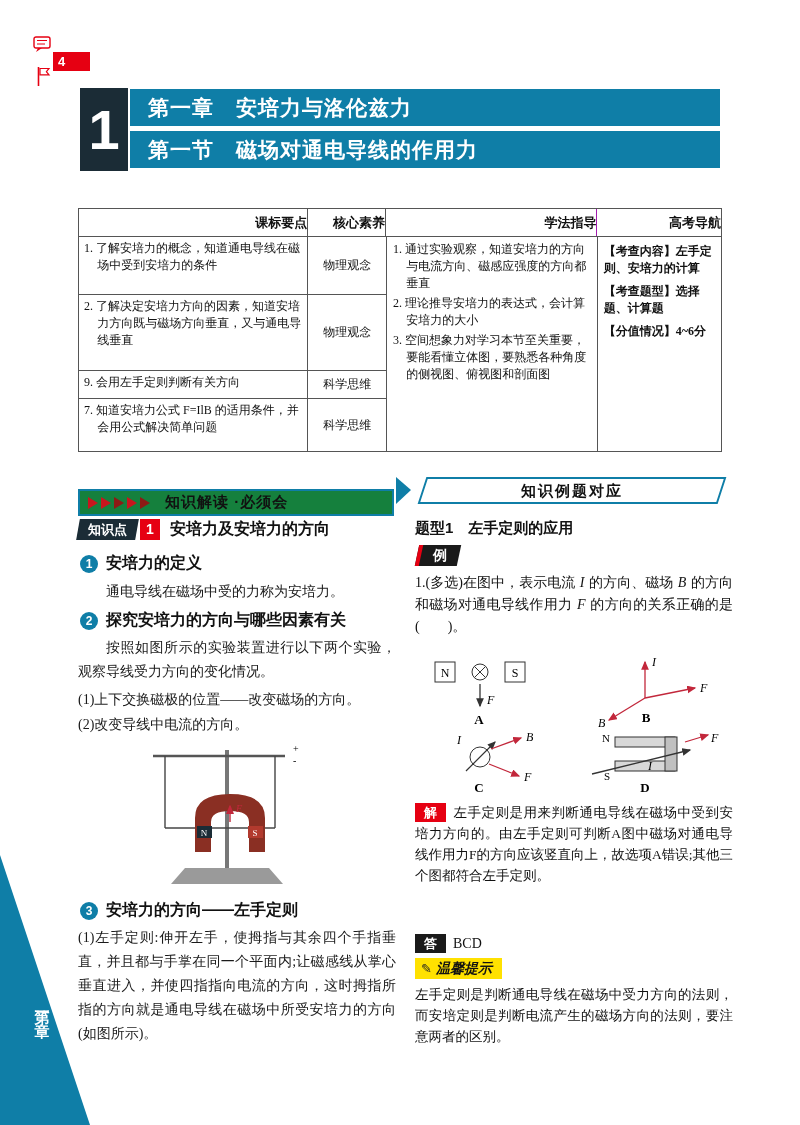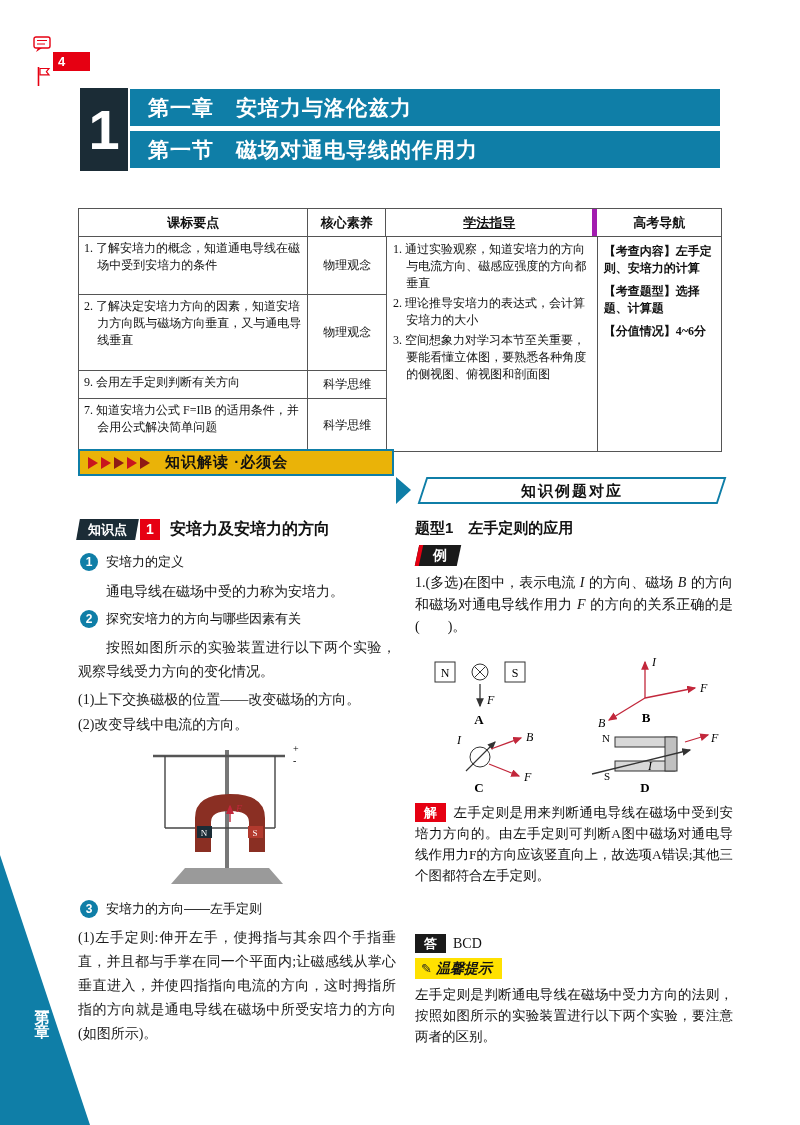--- a/index.html
+++ b/index.html
@@ -17,42 +17,42 @@
   .chnum { position:absolute; left:80px; top:88px; width:48px; height:83px; background:#1b2c36;
            color:#fff; font-size:56px; font-weight:bold; text-align:center; line-height:83px; }
   .bar { position:absolute; left:130px; width:590px; height:37px; background:#0f7ea7; color:#fff;
          font-weight:bold; font-size:21px; line-height:37px; padding-left:18px; letter-spacing:1px; }
   .bar1 { top:89px; } .bar2 { top:131px; }
 
   
   .otable { position:absolute; left:78px; top:208px; width:644px; border:1px solid #555;
             font-size:12px; line-height:17px; background:#fff; }
   .t-head { display:flex; border-bottom:1px solid #555; height:28px; font-weight:bold; font-size:13px; }
-  .t-head > div { line-height:27px; text-align:center; }
+  .t-head > div { line-height:27px; text-align:right; }
   .cw1 { width:230px; border-right:1px solid #555; }
   .cw2 { width:78px;  border-right:1px solid #555; }
-  .cw3 { width:212px; border-right:5px solid #a21caf;text-decoration:underline; }
+  .cw3 { width:212px; border-right:1px solid #a21caf; }
   .cw4 { width:124px; }
   .t-body { display:flex; }
   .t-left { width:308px; border-right:1px solid #555; }
   .t-row { display:flex; border-bottom:1px solid #555; }
   .t-row:last-child { border-bottom:none; }
   .kp-cell { width:230px; border-right:1px solid #555; padding:3px 5px; padding-left:calc(5px + 1.1em);
              text-indent:-1.1em; font-family:"Liberation Serif","DejaVu Serif",serif; }
   .lit-cell { width:78px; display:flex; align-items:center; justify-content:center;
               font-family:"Liberation Serif","DejaVu Serif",serif; }
   .gd-cell { width:212px; border-right:1px solid #555; padding:4px 6px;
              font-family:"Liberation Serif","DejaVu Serif",serif; }
   .gd-cell p { padding-left:1.1em; text-indent:-1.1em; margin-bottom:3px; }
   .ex-cell { width:124px; padding:6px 6px; font-family:"Liberation Serif","DejaVu Serif",serif; }
   .ex-cell p { margin-bottom:6px; font-weight:bold; }
 
   
-  .sec-left { position:absolute; left:78px; top:449px; width:316px; height:27px;
-              border:2px solid #0f7ea7; background:#eab308; display:flex; align-items:center; padding-left:8px; }
+  .sec-left { position:absolute; left:78px; top:489px; width:316px; height:27px;
+              border:2px solid #0f7ea7; background:#15803d; display:flex; align-items:center; padding-left:8px; }
   .tris { display:flex; margin-right:12px; }
   .tri { width:0; height:0; border-top:6px solid transparent; border-bottom:6px solid transparent;
          border-left:10px solid #c8161e; margin-right:3px; }
   .tri.dark { border-left-color:#8e1a15; }
   .sec-left-title { font-weight:bold; font-size:15px; letter-spacing:1px; }
   .sec-arrow { position:absolute; left:396px; top:477px; width:0; height:0;
                border-top:13px solid transparent; border-bottom:14px solid transparent; border-left:15px solid #0f7ea7; }
   .sec-right { position:absolute; left:422px; top:477px; width:300px; height:27px;
                border:2px solid #0f7ea7; background:#fff; transform:skewX(-18deg); }
   .sec-right span { display:block; transform:skewX(18deg); text-align:center; font-weight:bold;
@@ -63,21 +63,21 @@
   .kp-tag { background:#1b2c36; color:#fff; font-weight:bold; font-size:13px; padding:0 10px;
             height:21px; line-height:21px; transform:skewX(-10deg); }
   .kp-tag span { display:block; transform:skewX(10deg); }
   .kp-num { background:#e60012; color:#fff; font-weight:bold; width:20px; height:21px; text-align:center;
             line-height:21px; font-size:14px; margin-left:3px; }
   .kp-title { font-weight:bold; font-size:16px; margin-left:10px; }
 
   .item-head { position:absolute; left:80px; display:flex; align-items:center; gap:8px; }
   .cnum { width:18px; height:18px; border-radius:50%; background:#0f7ea7; color:#fff; font-size:12px;
           font-weight:bold; text-align:center; line-height:18px; flex:0 0 18px; }
-  .item-title { font-weight:normal; font-size:13px; }
+  .item-title { font-weight:bold; font-size:16px; }
 
   .para { position:absolute; left:78px; width:318px; font-size:14px; line-height:24px;
           font-family:"Liberation Serif","DejaVu Serif",serif; color:#1a1a1a; text-align:justify; }
   .indent { text-indent:2em; }
 
   
   .type-line { position:absolute; left:415px; top:519px; font-weight:bold; font-size:15px; }
   .ex-badge { position:absolute; left:417px; top:545px; background:#1a1a1a; border-left:4px solid #e60012;
               transform:skewX(-12deg); padding:0 12px; height:21px; }
   .ex-badge span { display:block; transform:skewX(12deg); color:#fff; font-weight:bold; font-size:14px; line-height:21px; }
@@ -316,18 +316,18 @@
   </div>
 
   <p class="jie"><span class="badge-red">解</span><span>左手定则是用来判断通电导线在磁场中受到安培力方向的。由左手定则可判断A图中磁场对通电导线作用力F的方向应该竖直向上，故选项A错误;其他三个图都符合左手定则。</span></p>
 
   <p class="da-row"><span class="badge-blk">答</span><span>BCD</span></p>
 
   <div class="tip-band">
     <span class="pencil">✎</span>
     <span class="tip-title">温馨提示</span>
   </div>
-  <p class="tip-text">左手定则是判断通电导线在磁场中受力方向的法则，按照如图所示的实验装置进行以下两个实验，要注意两者的区别。</p>
+  <p class="tip-text">左手定则是判断通电导线在磁场中受力方向的法则，而安培定则是判断电流产生的磁场方向的法则，要注意两者的区别。</p>
 
   <div class="corner"></div>
   <div class="side-tab">第一章</div>
 
 </div>
 
 </body></html>

